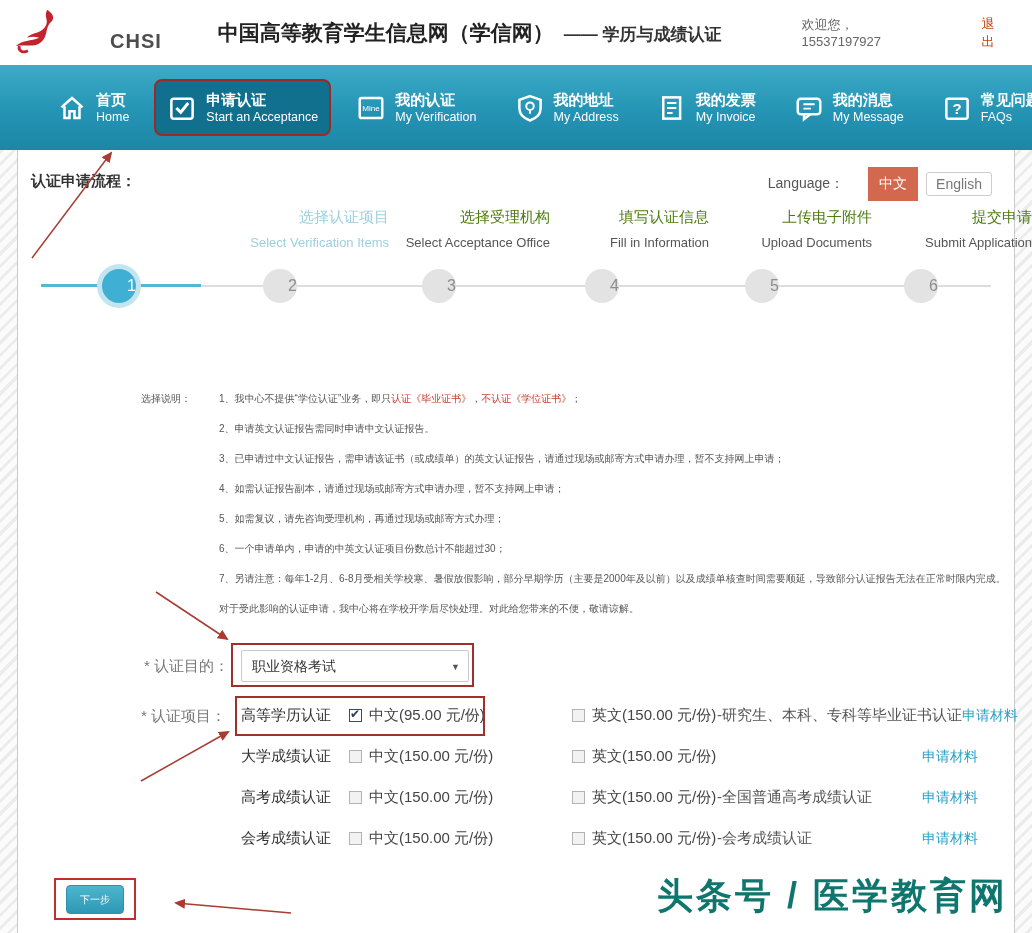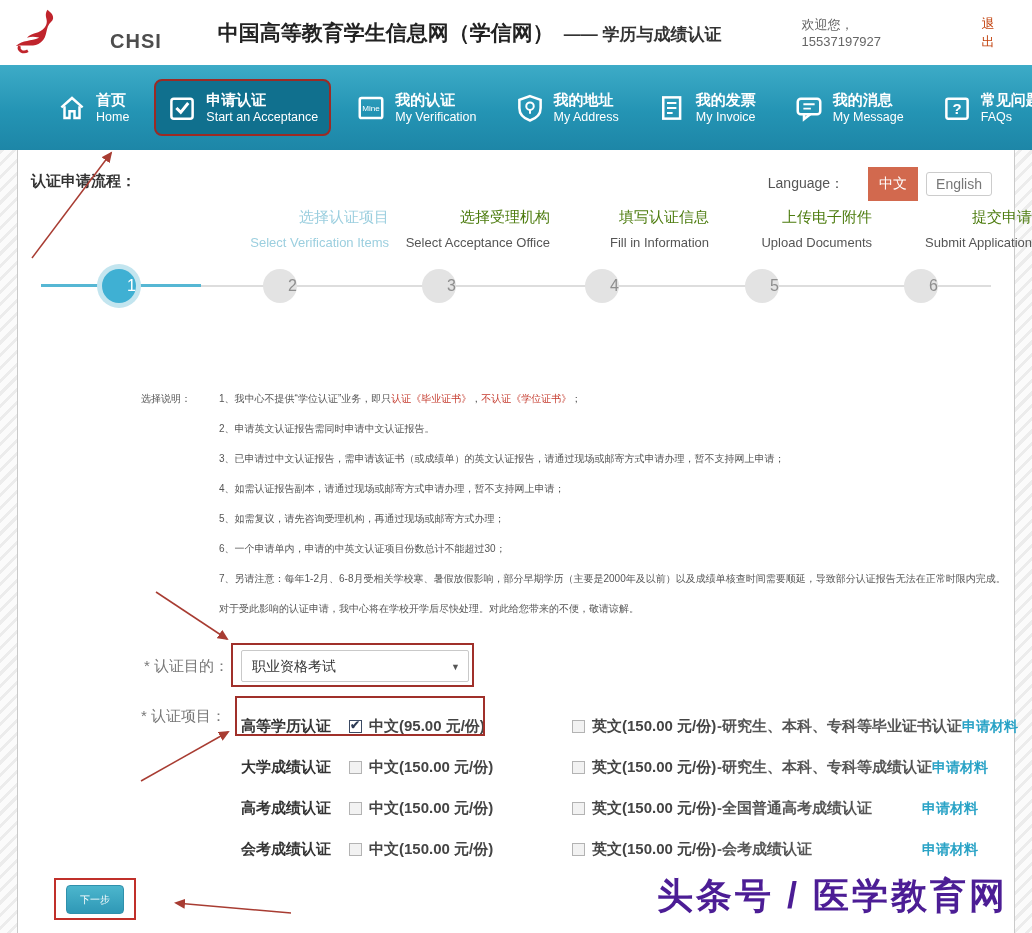--- a/index.html
+++ b/index.html
@@ -58,38 +58,38 @@
 
   
   .purpose-row{position:absolute;left:126px;top:500px;height:32px;line-height:32px;font-size:15px;color:#777;display:flex;}
   .purpose-label{width:97px;flex:none;}
   .select{width:228px;height:32px;box-sizing:border-box;border:1px solid #c9c9c9;border-radius:2px;background:#fff;
           color:#333;font-size:14px;padding:0 24px 0 10px;position:relative;line-height:30px;cursor:pointer;}
   .select-caret{position:absolute;right:8px;top:1px;color:#555;font-size:9px;}
 
   .items-label{position:absolute;left:123px;top:545px;height:41px;line-height:41px;font-size:15px;color:#777;}
   .item-rows{position:absolute;left:0;top:545px;width:100%;}
-  .item-row{height:41px;display:flex;align-items:flex-end;padding-left:223px;font-size:15px;font-weight:bold;}
+  .item-row{height:41px;display:flex;align-items:center;padding-left:223px;font-size:15px;}
   .row-name{width:108px;color:#333;flex:none;}
   .row-opt{display:flex;align-items:center;}
   .row-opt.zh{width:175px;flex:none;}
   .row-opt.en{width:145px;flex:none;padding-left:48px;}
   .cb{width:13px;height:13px;border:1px solid #b3b3b3;background:#f2f2f2;display:inline-block;margin-right:7px;
       position:relative;cursor:pointer;flex:none;box-sizing:border-box;}
   .cb.checked{background:#fff;border-color:#3b4a63;}
   .cb.checked::after{content:"\2714";position:absolute;left:0;top:-3px;font-size:12px;color:#2d3c55;}
   .opt-text{color:#444;white-space:nowrap;}
   .row-desc{color:#555;white-space:nowrap;}
   .row-link{color:#2aa3c6;margin-left:auto;margin-right:36px;cursor:pointer;font-size:14px;text-decoration:none;white-space:nowrap;}
 
   .next-btn{position:absolute;left:48px;top:735px;width:58px;height:29px;box-sizing:border-box;
             background:linear-gradient(180deg,#4cb6cd,#2f98b6);border:1px solid #2f90ac;border-radius:4px;
             color:#fff;font-size:10px;text-align:center;line-height:27px;cursor:pointer;}
 
-  .watermark{position:absolute;right:6px;top:722px;font-size:36px;font-weight:bold;color:#4c1d95;
+  .watermark{position:absolute;right:6px;top:722px;font-size:36px;font-weight:bold;color:#0f766e;
              letter-spacing:3px;text-shadow:1px 1px 0 #fff;white-space:nowrap;}
 
   
   .annotations{position:absolute;left:0;top:0;width:1032px;height:933px;pointer-events:none;z-index:40;}
 </style>
 </head>
 <body>
 
 <header class="site-header">
   <span class="logo">
@@ -279,21 +279,20 @@
         <div class="item-row">
     <span class="row-name">大学成绩认证</span>
     <span class="row-opt zh">
       <span class="cb cb-zh"></span>
       <span class="opt-text zh-text">中文(150.00 元/份)</span>
     </span>
     <span class="row-opt en">
       <span class="cb cb-en"></span>
       <span class="opt-text en-text">英文(150.00 元/份)</span>
     </span>
-    <span class="row-desc">-研究生、本科、专科等成绩认证</span>
     <a class="row-link">申请材料</a>
   </div>
         <div class="item-row">
     <span class="row-name">高考成绩认证</span>
     <span class="row-opt zh">
       <span class="cb cb-zh"></span>
       <span class="opt-text zh-text">中文(150.00 元/份)</span>
     </span>
     <span class="row-opt en">
       <span class="cb cb-en"></span>

